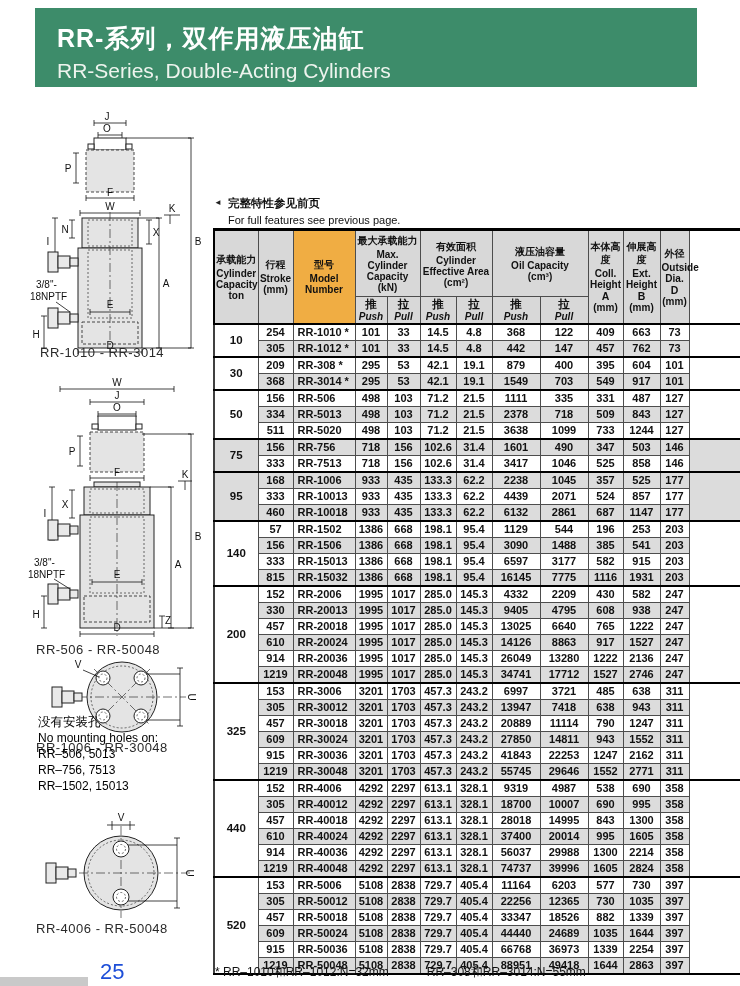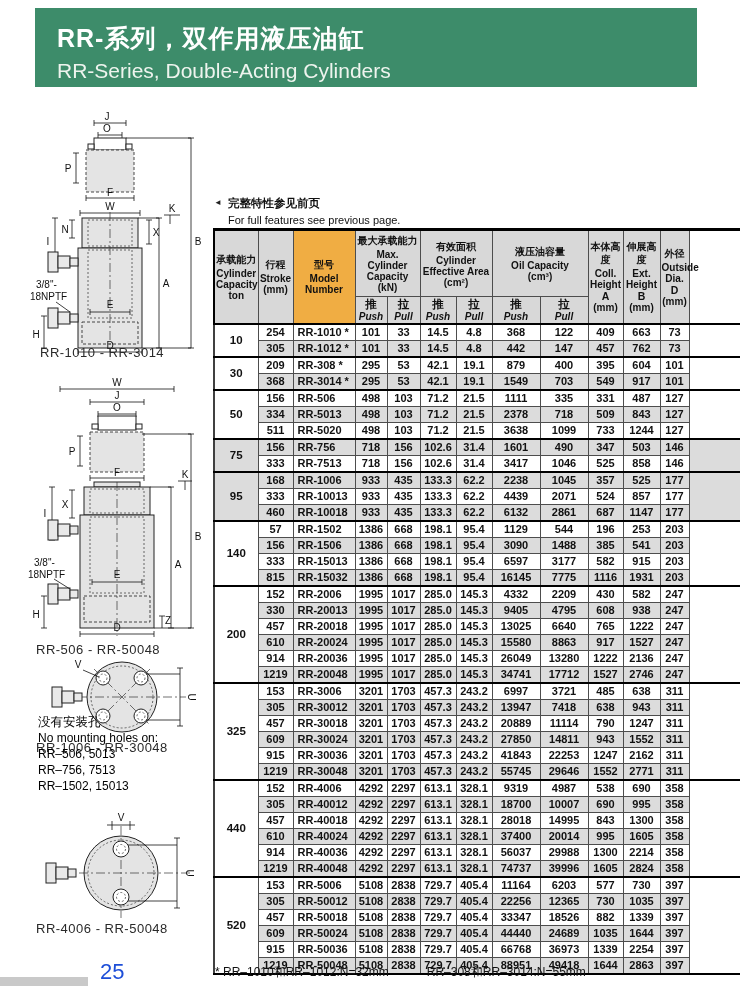--- a/index.html
+++ b/index.html
@@ -629,21 +629,21 @@
         <td class="num">1222</td>
         <td class="num">247</td>
       </tr>
       <tr class="even">
         <td class="num">610</td>
         <td class="model">RR-20024</td>
         <td class="num">1995</td>
         <td class="num">1017</td>
         <td class="num">285.0</td>
         <td class="num">145.3</td>
-        <td class="num">15580</td>
+        <td class="num">14126</td>
         <td class="num">8863</td>
         <td class="num">917</td>
         <td class="num">1527</td>
         <td class="num">247</td>
       </tr>
       <tr class="odd">
         <td class="num">914</td>
         <td class="model">RR-20036</td>
         <td class="num">1995</td>
         <td class="num">1017</td>

